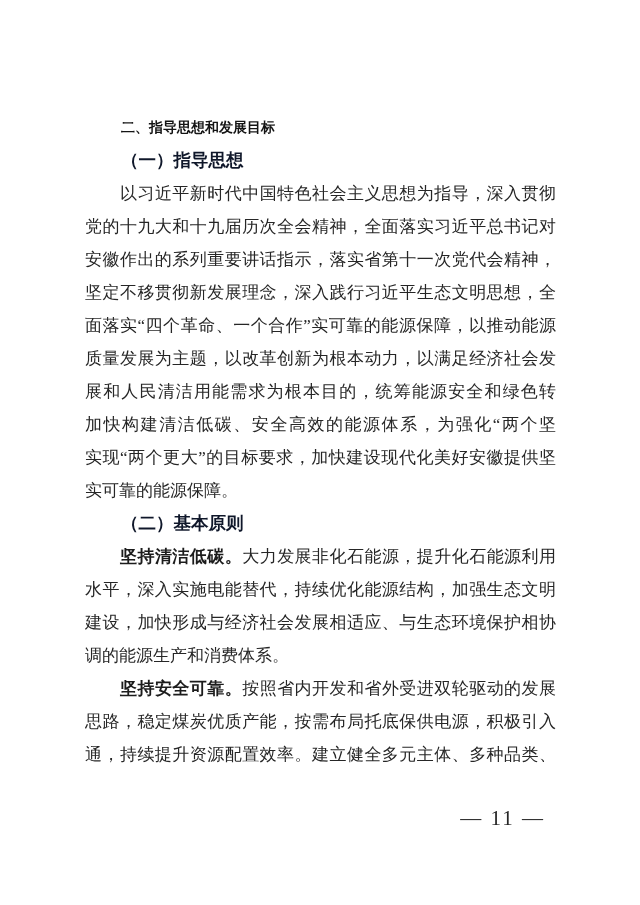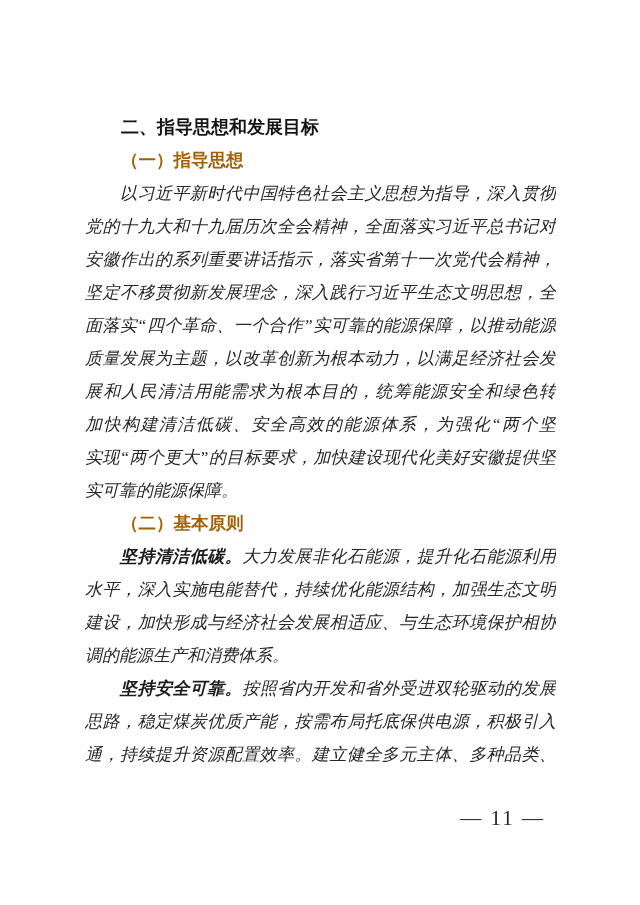--- a/index.html
+++ b/index.html
@@ -22,47 +22,46 @@
     width: 471px;
   }
   .line {
     height: 33px;
     line-height: 33px;
     font-size: 17px;
     color: #262626;
     text-align: justify;
     text-align-last: justify;
     overflow: hidden;
-    font-style: italic;
   }
   .line.last-line {
     text-align: right;
     text-align-last: left;
   }
   .line.indent {
     text-indent: 35px;
   }
   .sec-heading {
     height: 33px;
     line-height: 33px;
     font-family: "Liberation Sans", sans-serif;
     font-weight: bold;
-    font-size: 18px;
+    font-size: 14px;
     color: #141414;
     text-indent: 36px;
     text-align: left;
     text-align-last: left;
   }
   .sub-heading {
     height: 33px;
     line-height: 33px;
     font-family: "Liberation Serif", serif;
     font-weight: bold;
     font-size: 17.5px;
-    color: #a16207;
+    color: #0f172a;
     text-indent: 36px;
     text-align: center;
     text-align-last: left;
   }
   .bold-lead {
     font-weight: bold;
     color: #1c1c1c;
   }
   .page-number {
     position: absolute;

